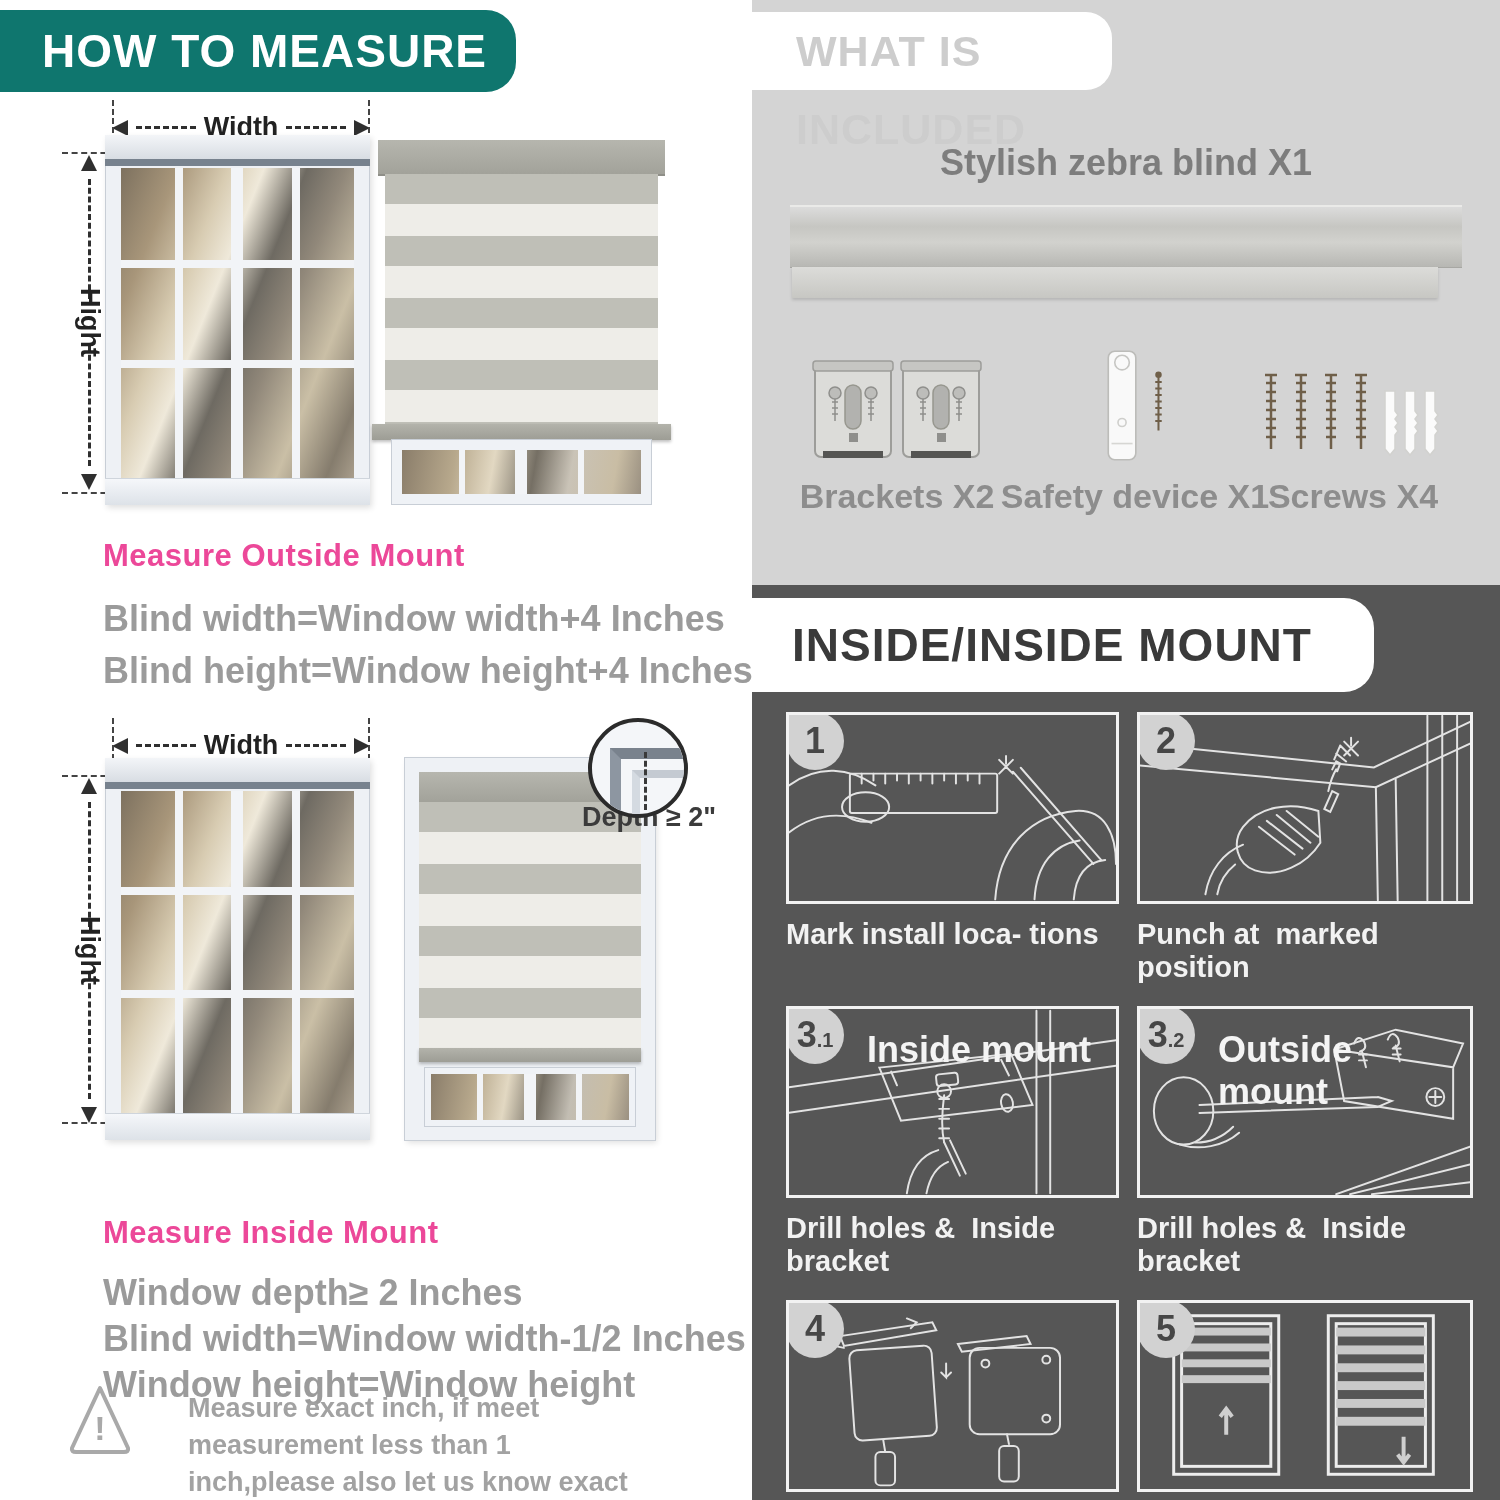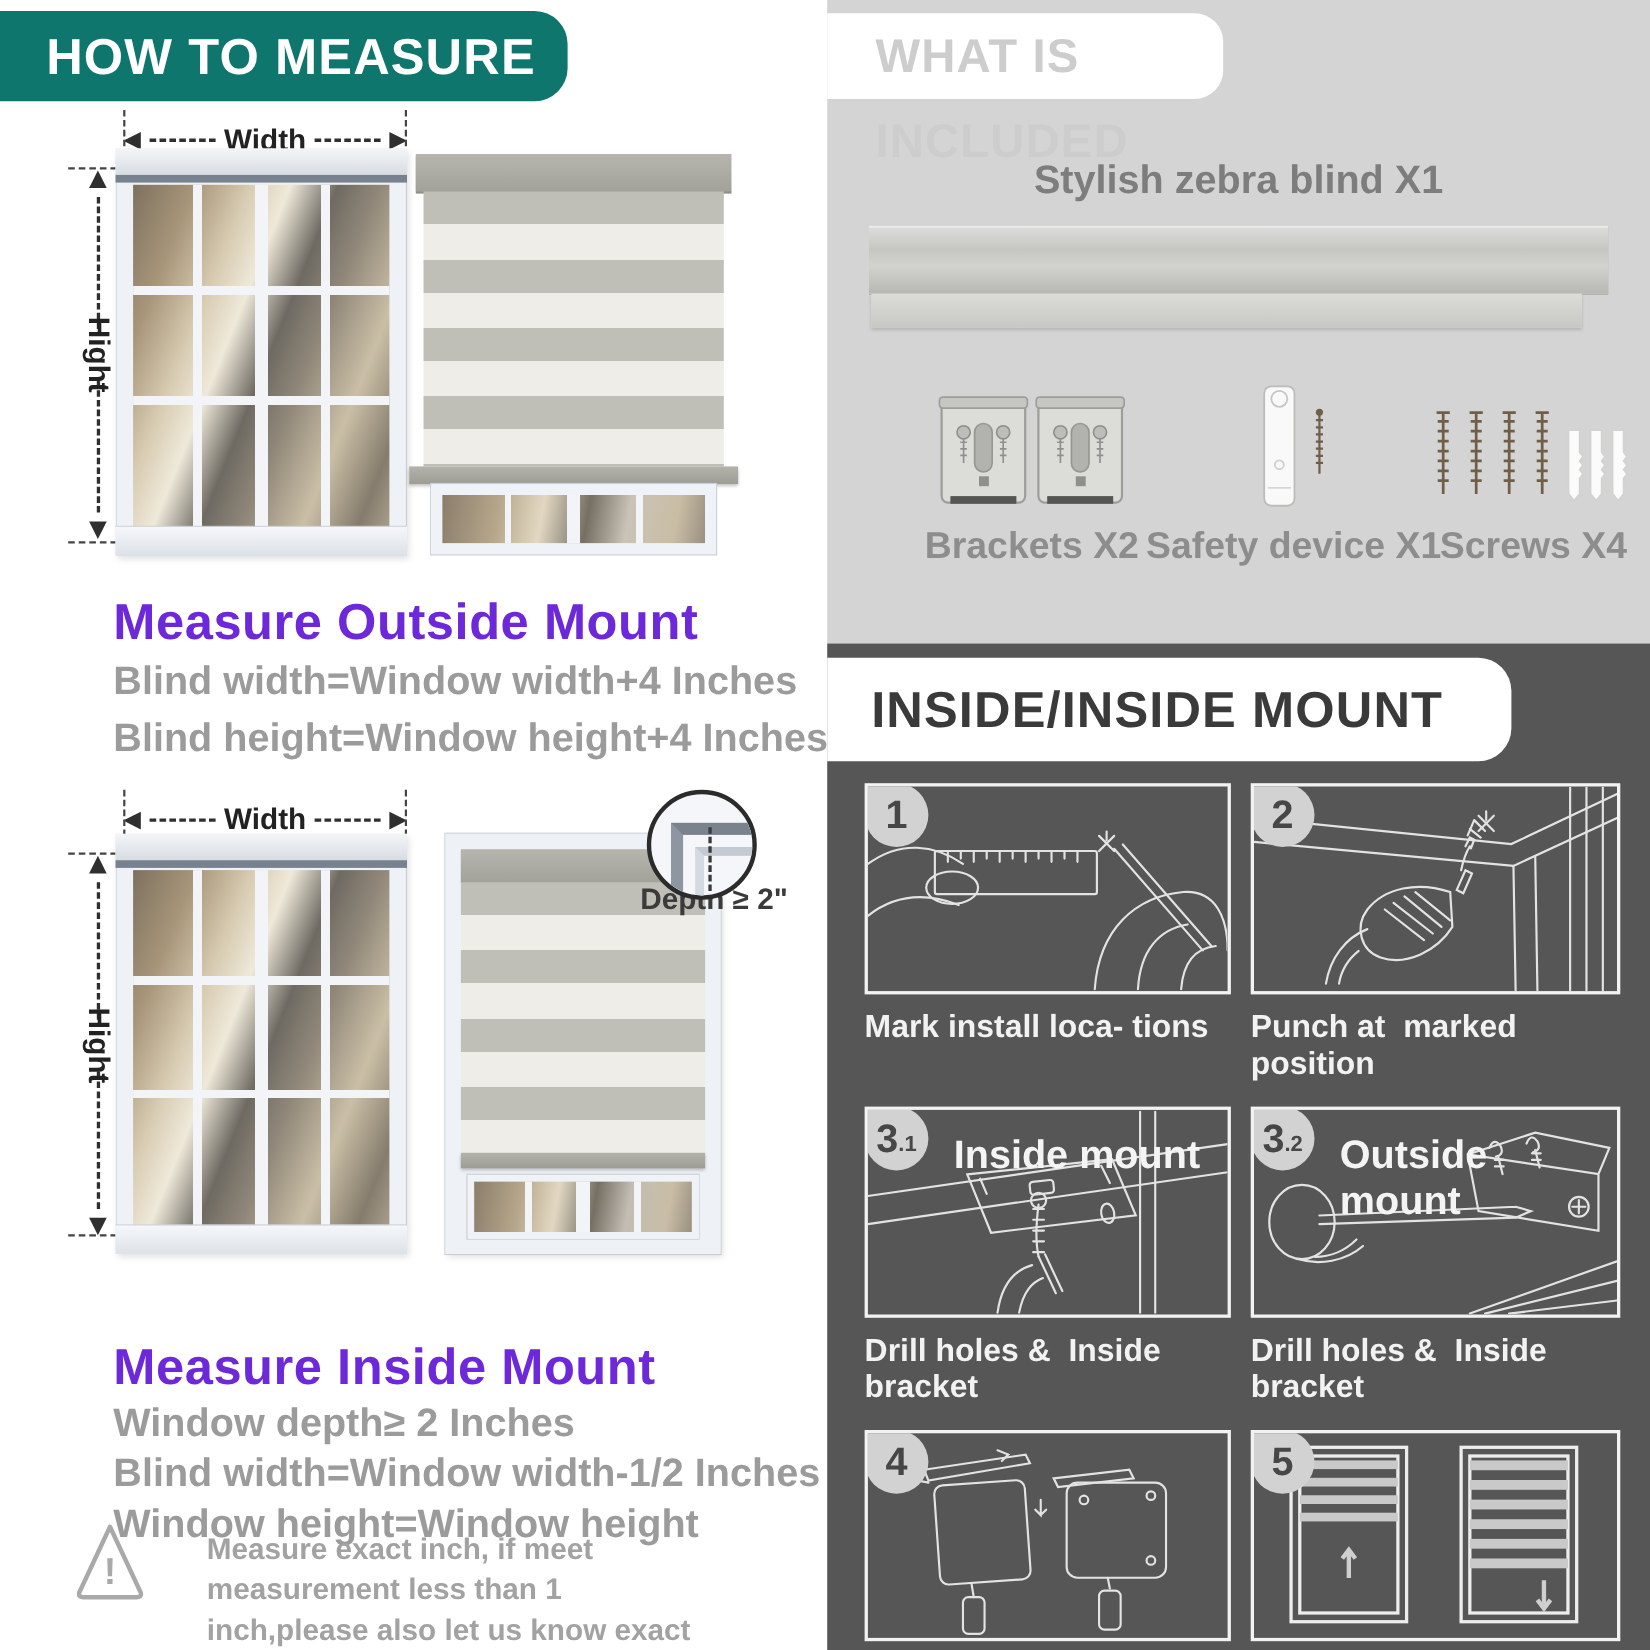--- a/index.html
+++ b/index.html
@@ -68,35 +68,35 @@
 
   
   .depth-circle{position:absolute;left:588px;top:718px;width:92px;height:92px;border:4px solid #2b2b2b;
                 border-radius:50%;background:#f4f6f9;overflow:hidden;z-index:5;}
   .dc-l1{position:absolute;left:18px;top:26px;width:70px;height:70px;border-top:11px solid #79828d;border-left:11px solid #8d96a1;}
   .dc-l2{position:absolute;left:40px;top:48px;width:60px;height:60px;border-top:8px solid #c4cad2;border-left:8px solid #d4dae1;}
   .dc-dash{position:absolute;left:52px;top:30px;height:58px;width:0;border-left:3px dashed #3a3a3a;}
   .depth-lbl{position:absolute;left:582px;top:802px;width:160px;font-size:27px;font-weight:700;color:#3b3b3b;}
 
   
-  .h2{position:absolute;font-size:46px;font-weight:700;color:#6d28d9;letter-spacing:.5px;}
+  .h2{position:absolute;font-size:31px;font-weight:700;color:#ec4899;letter-spacing:.5px;}
   .formula{position:absolute;font-size:36px;font-weight:700;color:#9b9b9b;}
 
   .warn-text{position:absolute;left:188px;top:1390px;width:470px;font-size:27px;font-weight:700;
              color:#a2a2a2;line-height:37px;}
 
   
   .prod-lbl{position:absolute;left:752px;top:142px;width:748px;text-align:center;
             font-size:36px;font-weight:700;color:#7d7d7d;}
   .rail-main{position:absolute;left:790px;top:205px;width:672px;height:62px;
              background:linear-gradient(180deg,#dedede 0%,#c6c6c2 35%,#d2d2ce 60%,#b7b7b3 100%);
              box-shadow:0 1px 0 #a7a7a3, inset 0 2px 0 #eaeae8;}
   .rail-sub{position:absolute;left:792px;top:267px;width:646px;height:31px;
             background:linear-gradient(180deg,#dcdcd9,#c7c7c3);box-shadow:0 2px 3px rgba(0,0,0,.15);}
-  .inc-group{position:absolute;display:flex;flex-direction:column;align-items:center;justify-content:flex-end;height:168px;top:348px;margin-left:41px;}
+  .inc-group{position:absolute;display:flex;flex-direction:column;align-items:center;justify-content:flex-end;height:168px;top:348px;}
   .inc-label{font-size:34px;font-weight:700;color:#8d8d8d;margin-top:14px;white-space:nowrap;}
 
   
   .steps{position:absolute;left:786px;top:712px;width:690px;display:grid;
          grid-template-columns:333px 336px;column-gap:18px;row-gap:22px;}
   .step{position:relative;}
   .step-panel{position:relative;height:186px;border:3px solid #f2f2f2;background:#565656;overflow:hidden;}
   .badge{position:absolute;left:-3px;top:-3px;width:58px;height:58px;background:#d2d2d2;
          border-radius:0 50% 50% 50%;color:#474747;display:flex;align-items:center;justify-content:center;z-index:3;}
   .badge .n{font-size:36px;font-weight:800;}

